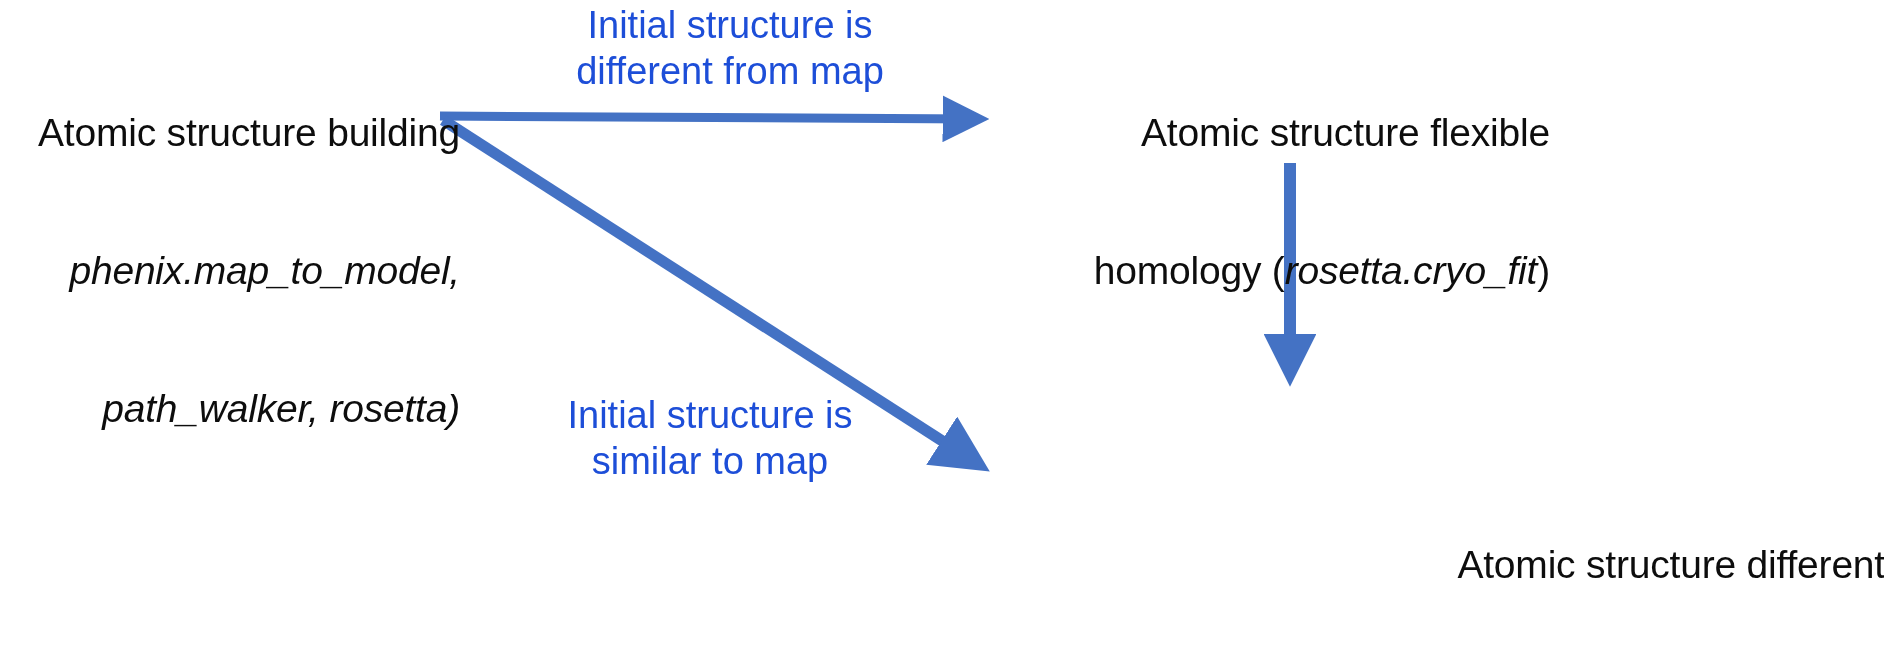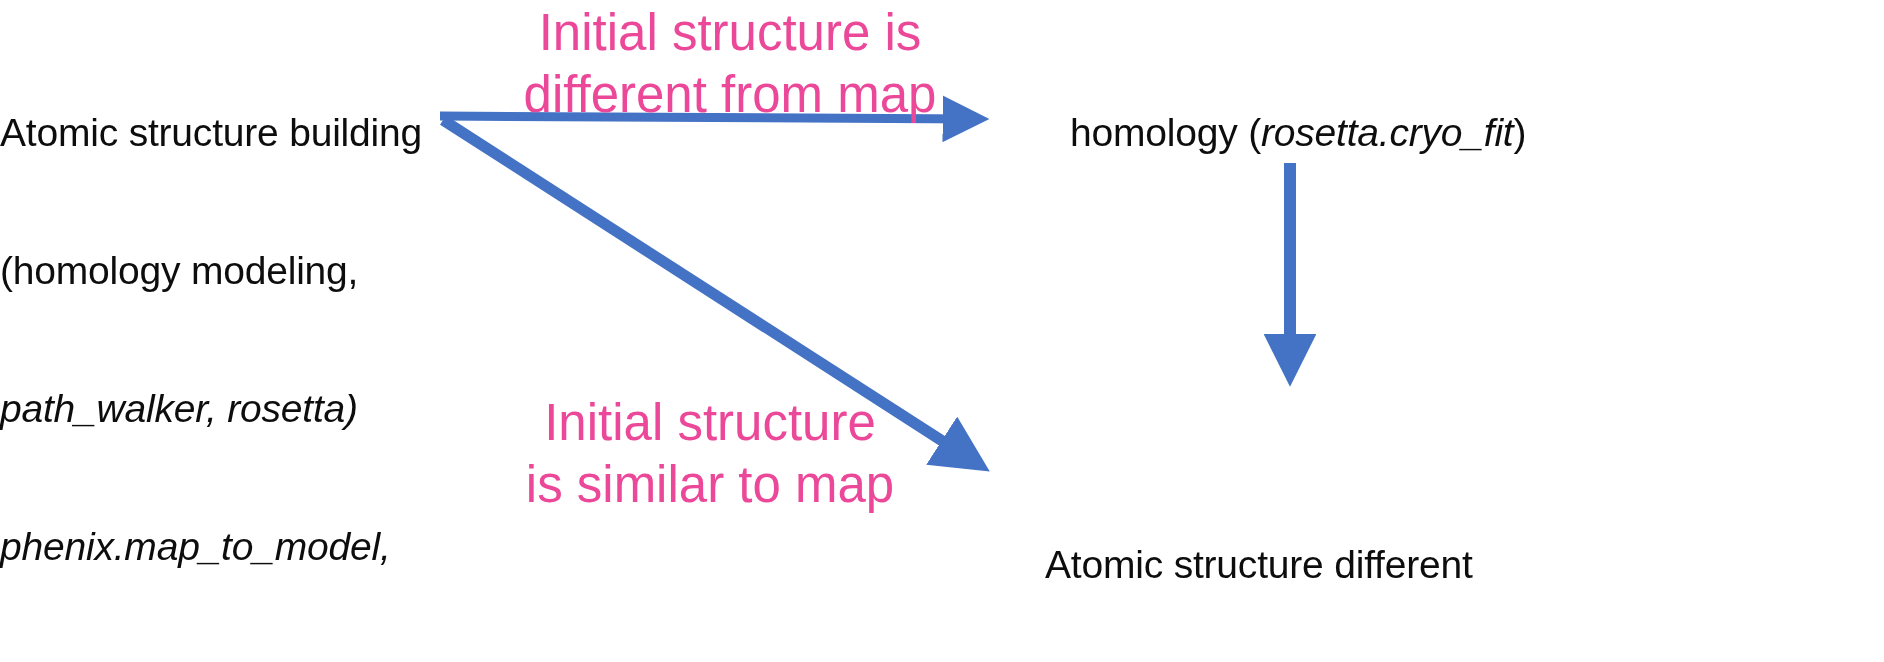--- a/index.html
+++ b/index.html
@@ -14,21 +14,21 @@
   }
   #canvas {
     position: relative;
     width: 1884px;
     height: 662px;
     background: #ffffff;
     overflow: hidden;
   }
   .node {
     position: absolute;
-    text-align: left;
+    text-align: right;
     line-height: 1.18;
     color: #0d0d0d;
     white-space: pre-wrap;
     letter-spacing: -0.2px;
   }
   .node .ln { display: block; }
   .italic { font-style: italic; }
 
   
   #node-building {
@@ -36,22 +36,22 @@
     top: 18px;
     width: 460px;
     font-size: 39px;
   }
 
   
   .edge-label {
     position: absolute;
     text-align: center;
     line-height: 1.22;
-    font-size: 51px;
-    color: #ec4899;
+    font-size: 38px;
+    color: #1d4ed8;
   }
   #label-different {
     left: 520px;
     top: 2px;
     width: 420px;
   }
   #label-similar {
     left: 520px;
     top: 352px;
     width: 380px;
@@ -105,36 +105,36 @@
       <line x1="443" y1="120" x2="975" y2="462" stroke="#4472c4" stroke-width="11" marker-end="url(#ah)"></line>
     </g>
 
     <g>
       <line x1="1290" y1="163" x2="1290" y2="370" stroke="#4472c4" stroke-width="12" marker-end="url(#ah2)"></line>
     </g>
   </svg>
 
   <div class="node" id="node-building">
     <span class="ln">Atomic structure building</span>
-    <span class="ln">(homology modeling,</span>
+    <span class="ln italic">phenix.map_to_model,</span>
     <span class="ln italic">path_walker, rosetta)</span>
-    <span class="ln italic">phenix.map_to_model,</span>
   </div>
 
   <div class="edge-label" id="label-different">
     <span class="ln">Initial structure</span>
     <span class="ln">is different from map</span>
   </div>
 
   <div class="edge-label" id="label-similar">
     <span class="ln">Initial structure</span>
     <span class="ln">is similar to map</span>
   </div>
 
   <div class="node" id="node-fitting">
+    <span class="ln">Atomic structure flexible</span>
     <span class="ln"><span>homology (</span><span class="italic">rosetta.cryo_fit</span><span>)</span></span>
   </div>
 
   <div class="node" id="node-refinement">
     <span class="ln">Atomic structure different</span>
     
   </div>
 
 </div>
 

